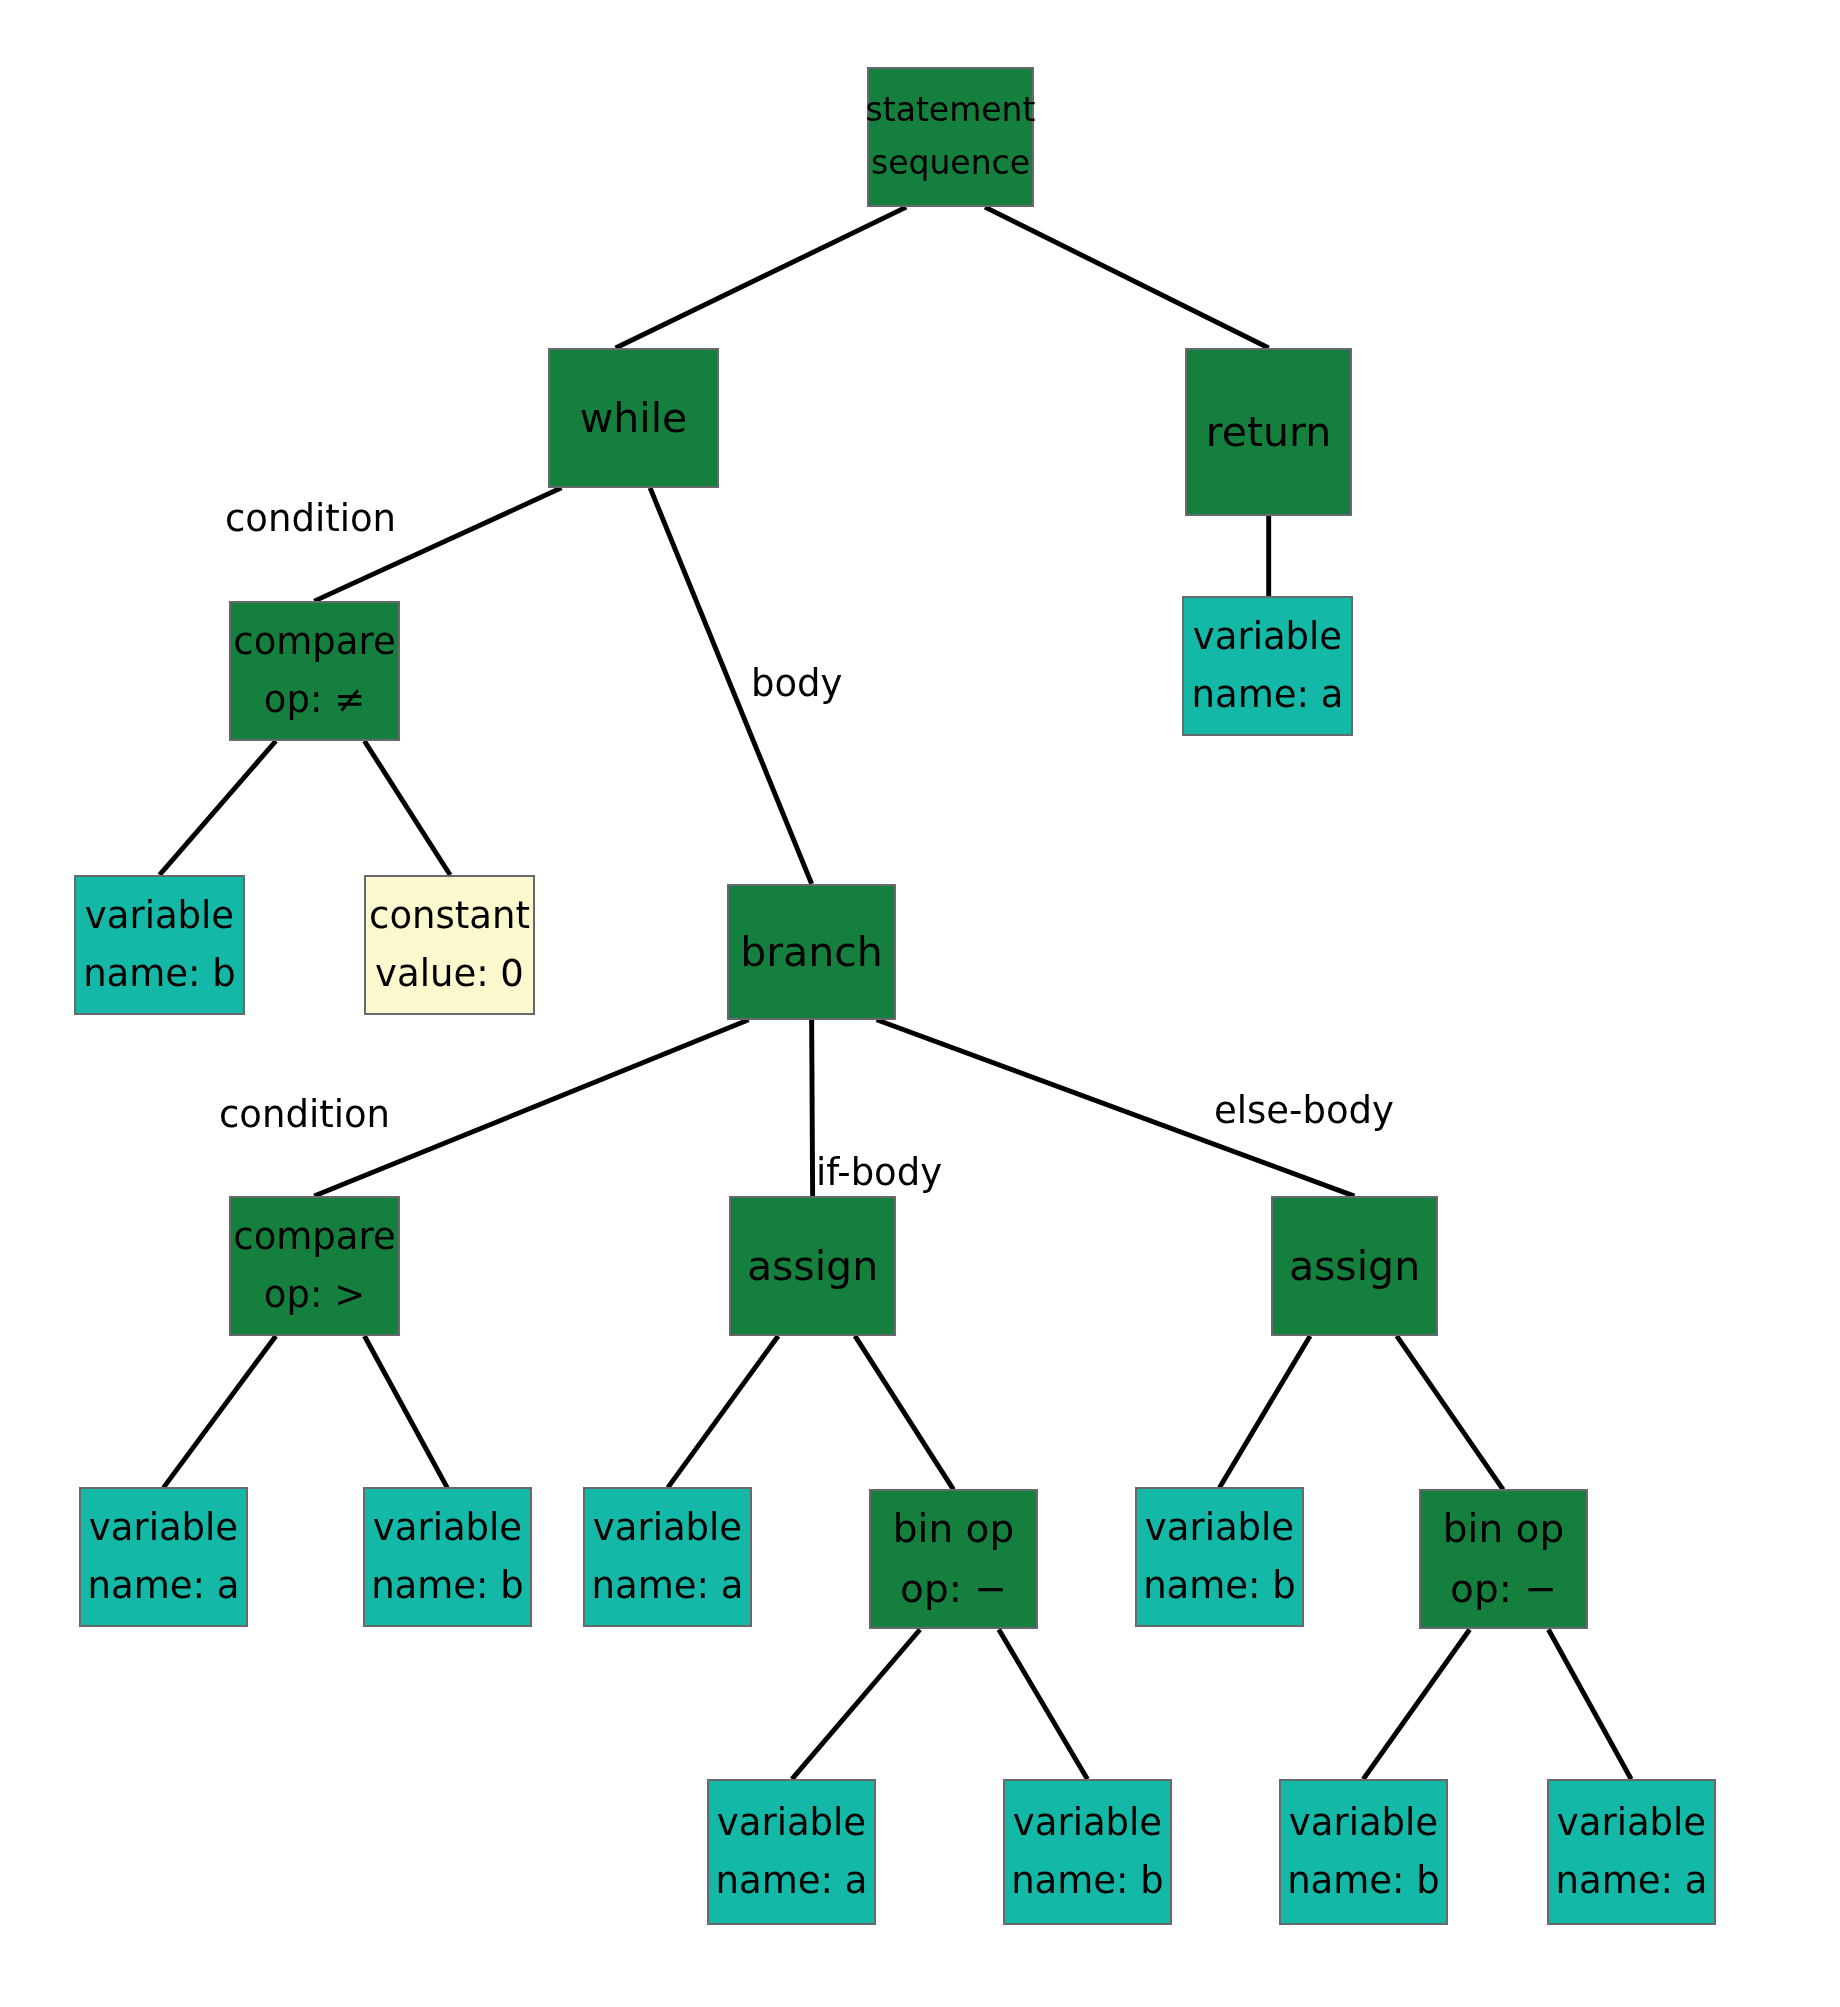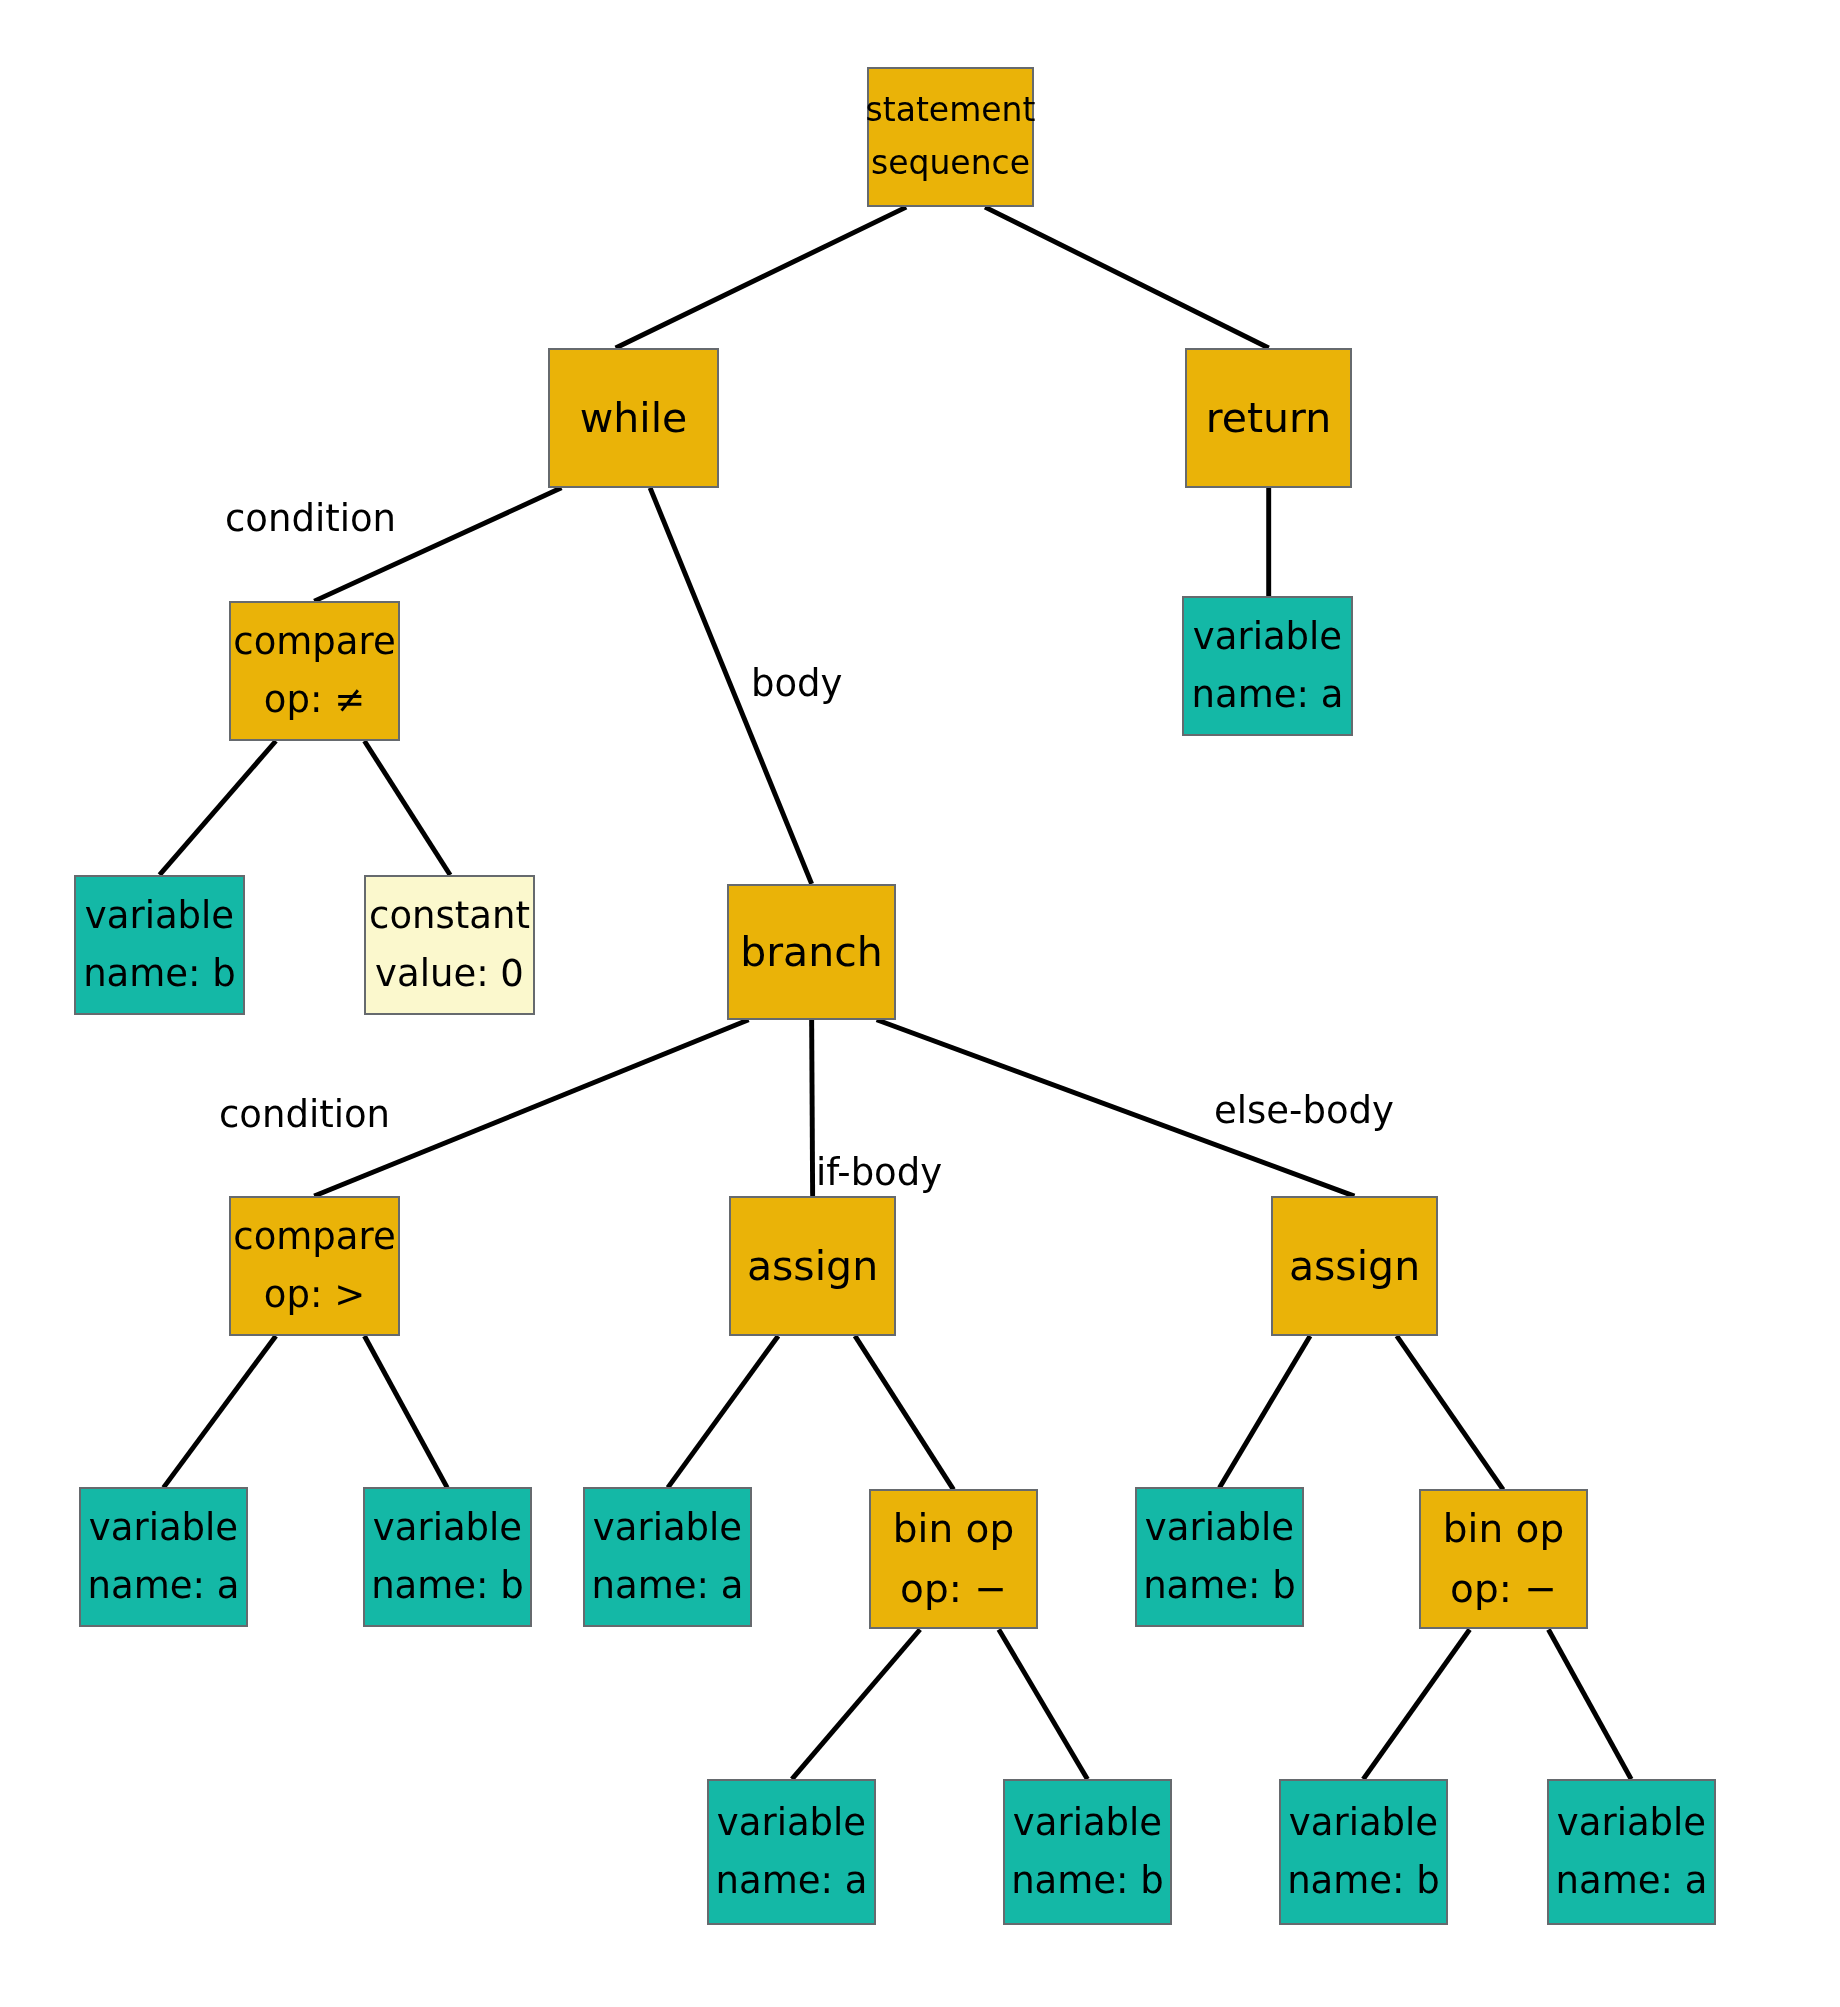--- a/index.html
+++ b/index.html
@@ -37,21 +37,21 @@
     color: #000000;
     line-height: 1.18;
     z-index: 5;
   }
   .node .line1,
   .node .line2 {
     display: block;
     white-space: nowrap;
   }
   .node.two-line .line1 { margin-bottom: 13.8px; }
-  .fill-blue   { background: #eab308; }
+  .fill-blue   { background: #15803d; }
   .fill-green  { background: #14b8a6; }
   .fill-yellow { background: #fbf8cd; }
   .italic { }
   .edge-label {
     position: absolute;
     color: #000000;
     font-size: 37px;
     white-space: nowrap;
     z-index: 6;
   }
@@ -83,21 +83,21 @@
       <line x1="1572" y1="1654" x2="1656" y2="1806" stroke="#000000" stroke-width="5" stroke-linecap="butt"></line>
     </svg>
   <div id="nodes-layer">
       <div class="node fill-blue two-line" style="left: 867px; top: 67px; width: 167px; height: 140px; font-size: 33px;">
         <span class="line1">statement</span>
         <span class="line2">sequence</span>
       </div>
       <div class="node fill-blue" style="left: 530px; top: 348px; width: 171px; height: 140px; font-size: 41px; margin-left: 18px;">
         <span class="line1">while</span>
       </div>
-      <div class="node fill-blue" style="left: 1185px; top: 348px; width: 167px; height: 140px; font-size: 41px;">
+      <div class="node fill-blue" style="left: 1185px; top: 348px; width: 167px; height: 168px; font-size: 41px;">
         <span class="line1">return</span>
       </div>
       <div class="node fill-blue two-line" style="left: 229px; top: 601px; width: 171px; height: 140px; font-size: 37px;">
         <span class="line1">compare</span>
         <span class="line2">op: ≠</span>
       </div>
       <div class="node fill-green two-line" style="left: 1182px; top: 596px; width: 171px; height: 140px; font-size: 37px;">
         <span class="line1">variable</span>
         <span class="line2">name: a</span>
       </div>

